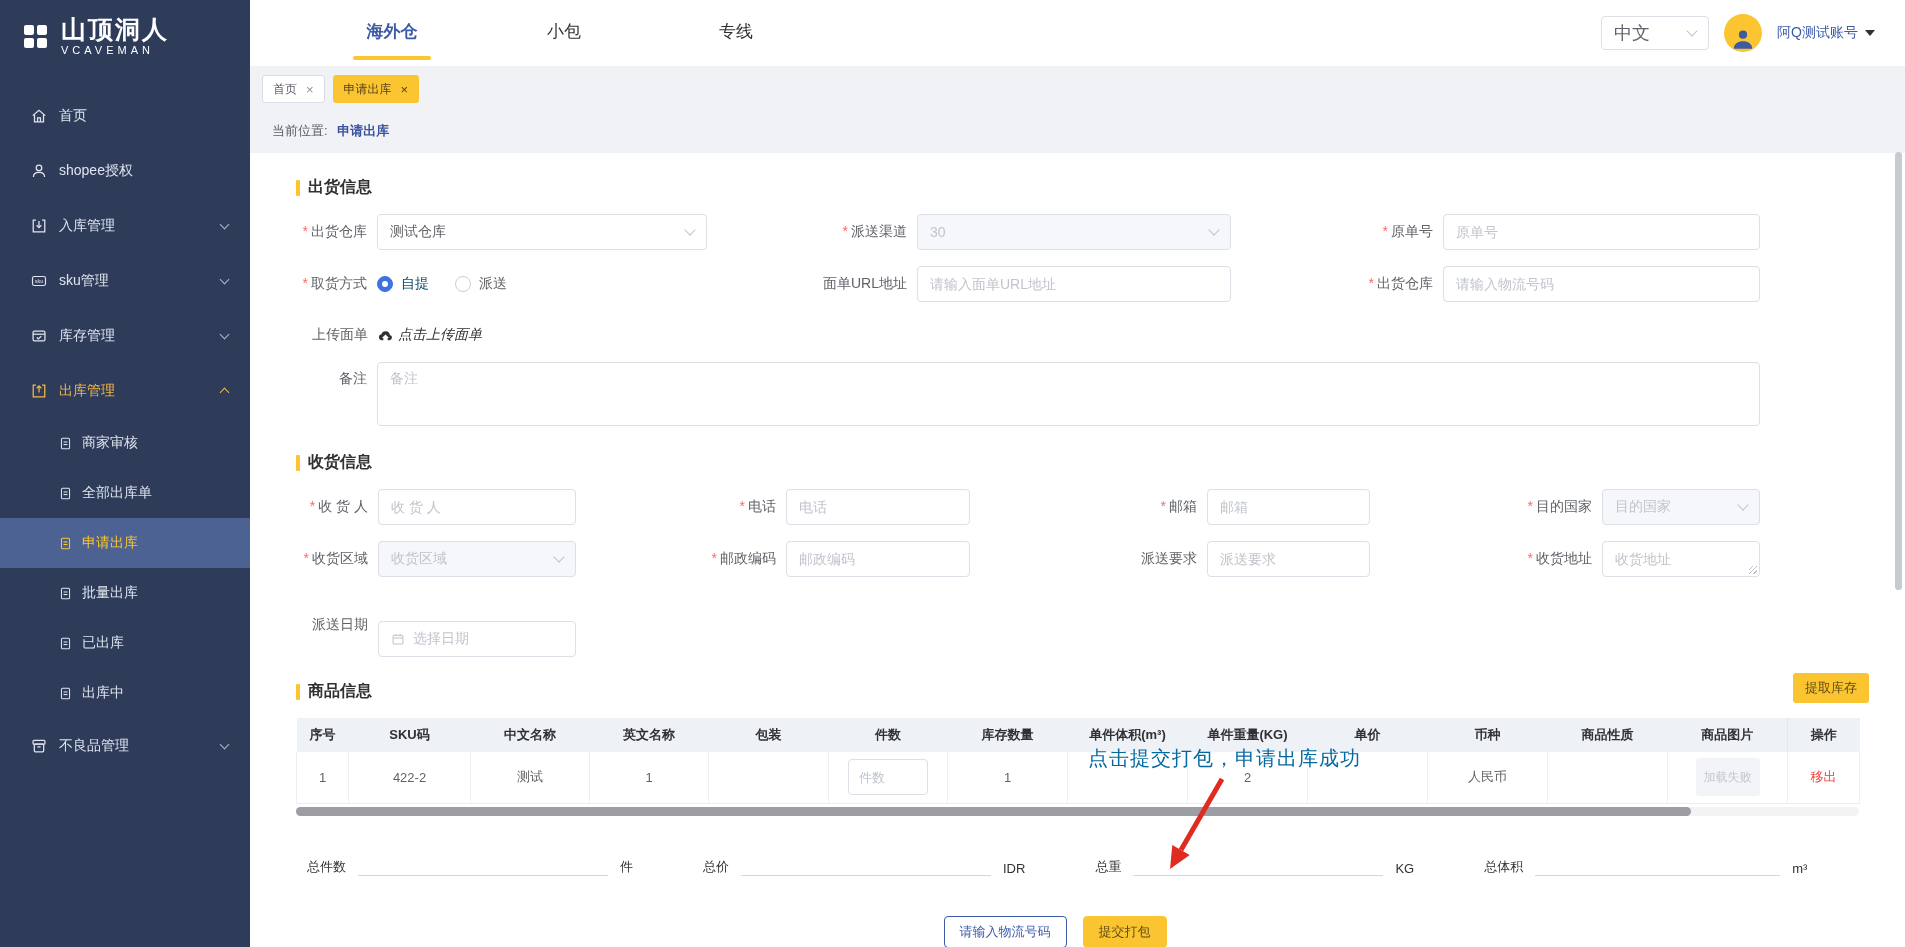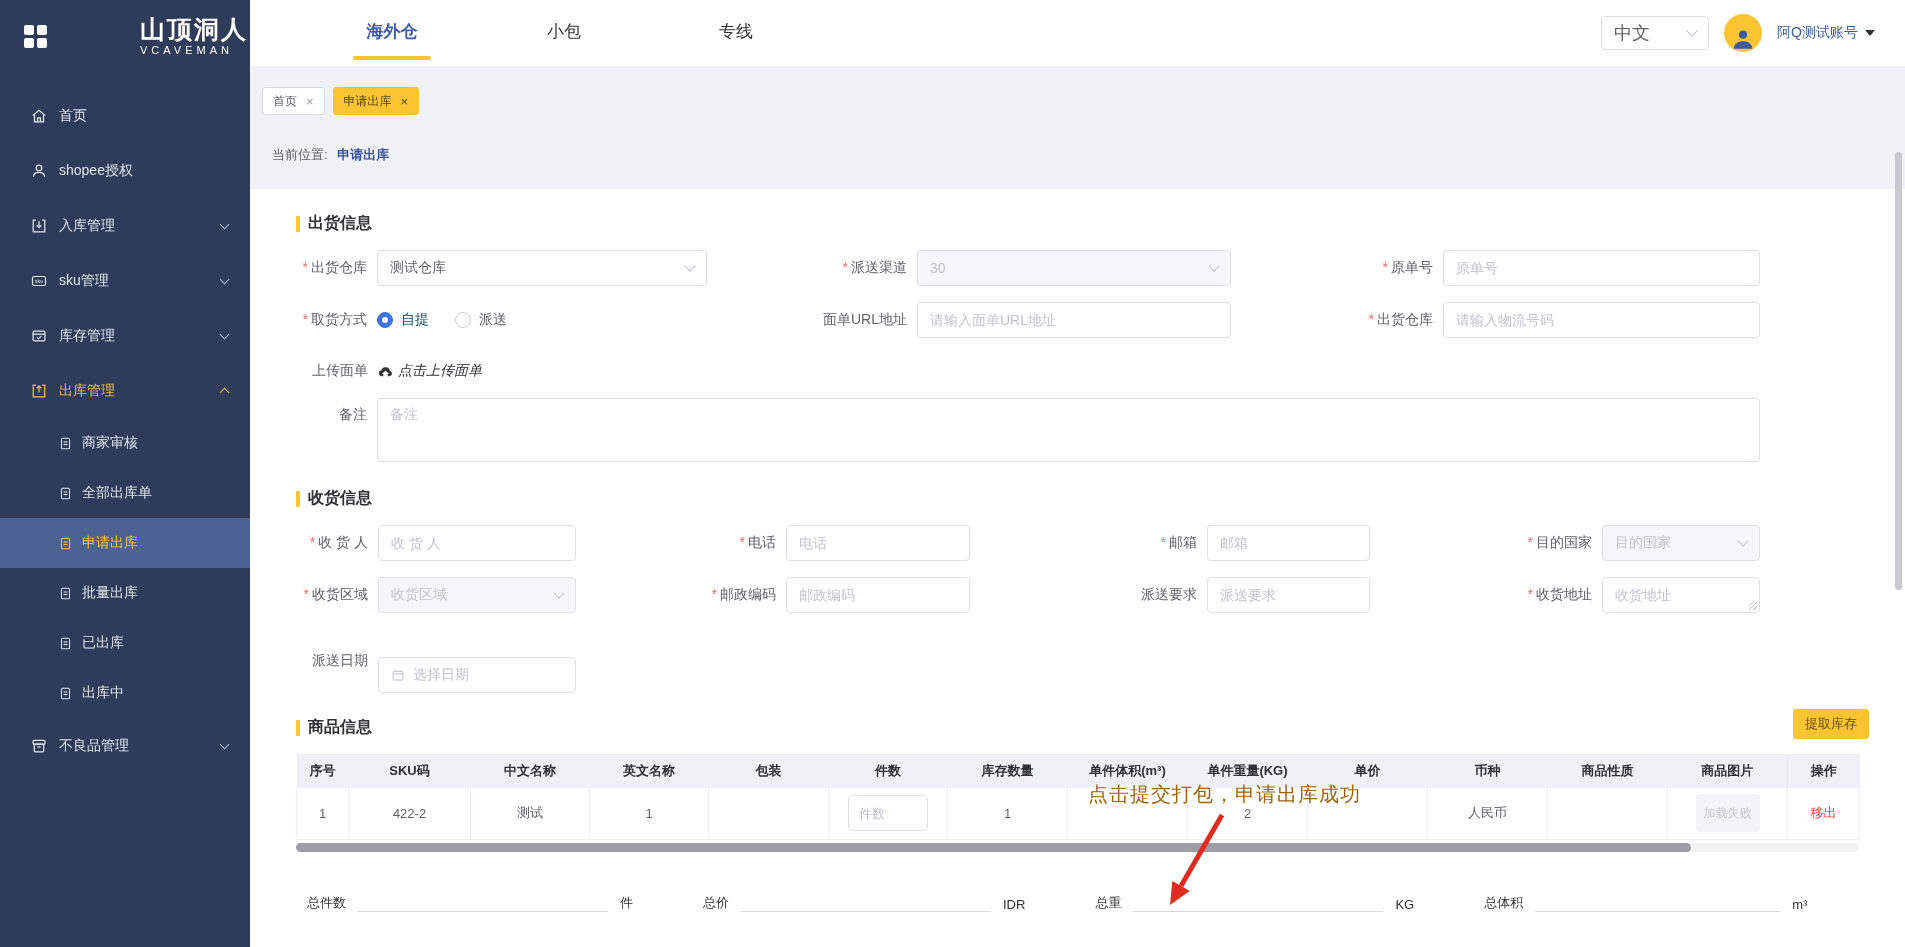--- a/index.html
+++ b/index.html
@@ -1,42 +1,42 @@
 <!DOCTYPE html>
 <html><head>
 <meta charset="utf-8">
 <style>
   * { box-sizing: border-box; margin: 0; padding: 0; }
   html,body { width:1905px; height:947px; font-family:"Liberation Sans",sans-serif; background:#f0f2f5; overflow:hidden; }
   .app { position:relative; display:flex; width:1905px; height:947px; overflow:hidden; }
 
   
   .sidebar { width:250px; flex-shrink:0; background:#2e3c5a; color:#dfe4ee; }
-  .logo { display:flex; align-items:center; padding:17px 2px 12px 24px;justify-content:space-between; }
+  .logo { display:flex; align-items:center; gap:14px; padding:17px 2px 12px 24px; }
   .logo-grid { display:grid; grid-template-columns:10px 10px; grid-template-rows:10px 10px; gap:3px; }
   .logo-grid span { background:#fff; border-radius:2px; }
   .logo-cn { font-size:25px; font-weight:bold; color:#fff; letter-spacing:2px; line-height:1; }
   .logo-en { font-size:11px; color:#fff; letter-spacing:4px; margin-top:2px; }
   .menu { margin-top:20px; }
   .menu-item { height:55px; display:flex; align-items:center; padding:0 22px 0 30px; font-size:14px; cursor:pointer; }
   .mi-icon { width:18px; height:18px; margin-right:11px; display:flex; align-items:center; justify-content:center; }
   .mi-icon svg { width:18px; height:18px; }
   .mi-label { flex:1; }
   .chev { width:7px; height:7px; border-right:1.5px solid #aeb8cc; border-bottom:1.5px solid #aeb8cc; }
   .chev.down { transform:rotate(45deg); margin-top:-3px; }
   .chev.up { transform:rotate(-135deg); margin-top:4px; }
   .menu-item.accent { color:#f2b848; }
   .menu-item.accent .chev { border-color:#f2b848; }
   .submenu-item { height:50px; display:flex; align-items:center; padding-left:58px; font-size:14px; color:#dfe4ee; cursor:pointer; }
   .submenu-item .mi-icon { width:15px; height:15px; margin-right:9px; }
   .submenu-item .mi-icon svg { width:15px; height:15px; }
   .submenu-item.active { background:#4b6292; color:#fbc531; }
 
   
-  .main { flex:1; display:flex; flex-direction:column; min-width:0; position:relative;gap:12px; }
+  .main { flex:1; display:flex; flex-direction:column; min-width:0; position:relative; }
   .topbar { height:67px; background:#fff; display:flex; align-items:center; border-bottom:1px solid #eef0f4; flex-shrink:0; }
   .tabs { display:flex; margin-left:56px; }
   .tab { width:172px; text-align:center; font-size:17px; color:#303133; height:67px; line-height:64px; position:relative; cursor:pointer; }
   .tab.active { color:#3b5ba7; font-weight:bold; }
   .tab.active::after { content:""; position:absolute; left:50%; transform:translateX(-50%); bottom:7px; width:78px; height:4px; border-radius:2px; background:#fbc531; }
   .topbar-right { margin-left:auto; display:flex; align-items:center; gap:15px; margin-right:30px; }
   .lang-select { width:108px; height:34px; border:1px solid #dcdfe6; border-radius:4px; display:flex; align-items:center; justify-content:space-between; padding:0 12px; font-size:18px; color:#606266; cursor:pointer; }
   .sel-chev { width:8px; height:8px; border-right:1.4px solid #c0c4cc; border-bottom:1.4px solid #c0c4cc; transform:rotate(45deg); margin-top:-4px; flex-shrink:0; }
   .avatar { width:38px; height:38px; border-radius:50%; background:#fbc531; display:flex; align-items:flex-end; justify-content:center; overflow:hidden; cursor:pointer; }
   .avatar svg { width:26px; height:26px; }
@@ -100,21 +100,21 @@
 
   .totals { display:flex; align-items:flex-end; margin:42px 0 0 57px; font-size:13px; color:#303133; }
   .t-line { display:inline-block; border-bottom:1px solid #d4d7de; height:14px; margin:0 12px; }
   .t-unit { margin-right:70px; }
 
   .actions { display:flex; justify-content:center; gap:16px; width:1610px; margin-top:40px; }
   .btn { height:32px; border-radius:4px; font-size:13px; padding:0 15px; cursor:pointer; font-family:"Liberation Sans",sans-serif; }
   .btn.back { background:#fff; border:1px solid #3b5ba7; color:#3b5ba7; }
   .btn.submit { background:#fbc531; border:1px solid #fbc531; color:#5f4a12; }
 
-  .annotation { position:absolute; left:838px; top:592px; font-size:20px; color:#a16207; z-index:20; letter-spacing:1px; white-space:nowrap; }
+  .annotation { position:absolute; left:838px; top:592px; font-size:20px; color:#0369a1; z-index:20; letter-spacing:1px; white-space:nowrap; }
   .arrow-svg { position:absolute; left:890px; top:616px; z-index:20; pointer-events:none; }
 
   .vscroll { position:absolute; right:3px; top:152px; width:7px; height:438px; background:#c6cad1; border-radius:4px; z-index:40; cursor:pointer; }
 </style>
 </head>
 <body>
 
 <div class="app">
 
   <aside class="sidebar">

